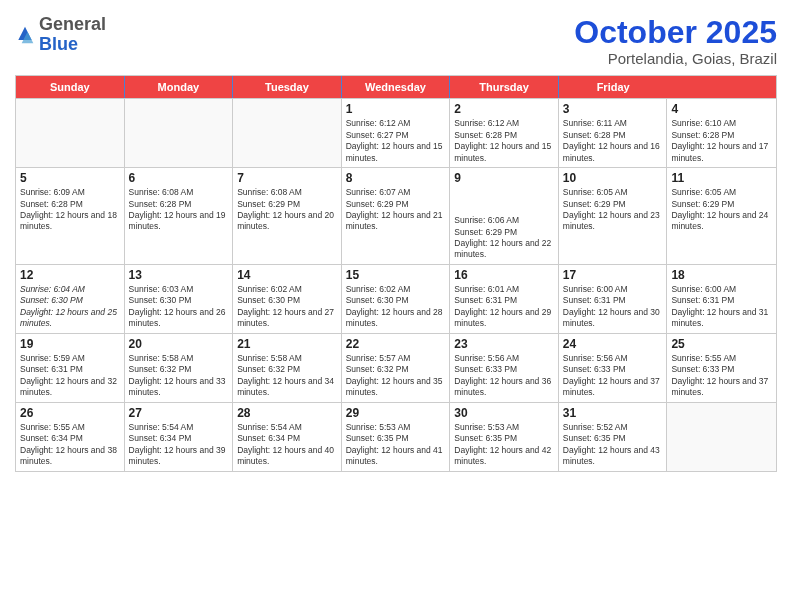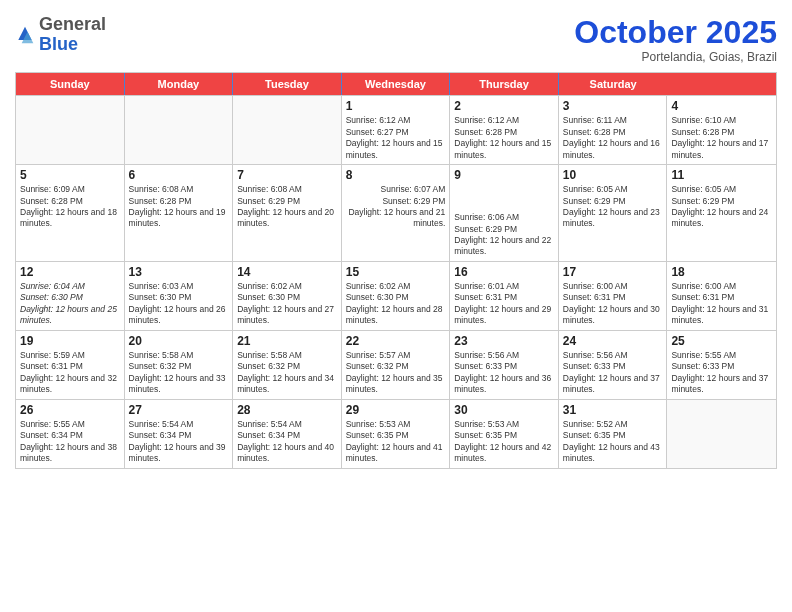--- a/index.html
+++ b/index.html
@@ -42,21 +42,21 @@
     .title-section {
       text-align: right;
     }
     .month-title {
       font-size: 32px;
       font-weight: bold;
       color: #1d4ed8;
       line-height: 1.1;
     }
     .location-title {
-      font-size: 12px;
+      font-size: 15px;
       color: #555;
     }
     .calendar {
       flex: 1;
       display: flex;
       flex-direction: column;
       border: 1px solid #ccc;
     }
     .cal-header {
       display: grid;
@@ -126,21 +126,21 @@
     </div>
   </div>
 
   <div class="calendar">
     <div class="cal-header">
     <div class="cal-header-cell">Sunday</div>
         <div class="cal-header-cell">Monday</div>
         <div class="cal-header-cell">Tuesday</div>
         <div class="cal-header-cell">Wednesday</div>
         <div class="cal-header-cell">Thursday</div>
-        <div class="cal-header-cell">Saturday</div>
+        <div class="cal-header-cell">Friday</div>
       </div>
     <div class="cal-body">
     <div class="cal-row">
           <div class="cal-cell empty"></div>
           <div class="cal-cell empty"></div>
           <div class="cal-cell empty"></div>
           <div class="cal-cell">
             <div class="day-number">1</div>
             <div class="day-info" style="white-space: pre-line;">Sunrise: 6:12 AM
 Sunset: 6:27 PM
@@ -179,21 +179,21 @@
 Daylight: 12 hours and 19 minutes.</div>
           </div>
           <div class="cal-cell">
             <div class="day-number">7</div>
             <div class="day-info" style="white-space: pre-line;">Sunrise: 6:08 AM
 Sunset: 6:29 PM
 Daylight: 12 hours and 20 minutes.</div>
           </div>
           <div class="cal-cell">
             <div class="day-number">8</div>
-            <div class="day-info" style="white-space: pre-line; text-align: right;">Sunrise: 6:07 AM
+            <div class="day-info" style="white-space: pre-line;">Sunrise: 6:07 AM
 Sunset: 6:29 PM
 Daylight: 12 hours and 21 minutes.</div>
           </div>
           <div class="cal-cell">
             <div class="day-number">9</div>
             <div class="day-info" style="white-space: pre-line; margin-top: 30px;">Sunrise: 6:06 AM
 Sunset: 6:29 PM
 Daylight: 12 hours and 22 minutes.</div>
           </div>
           <div class="cal-cell">

